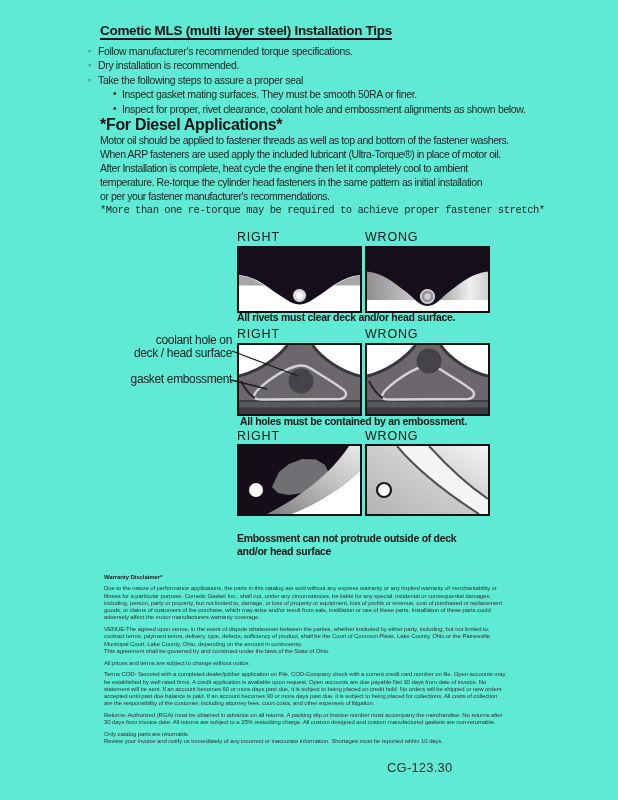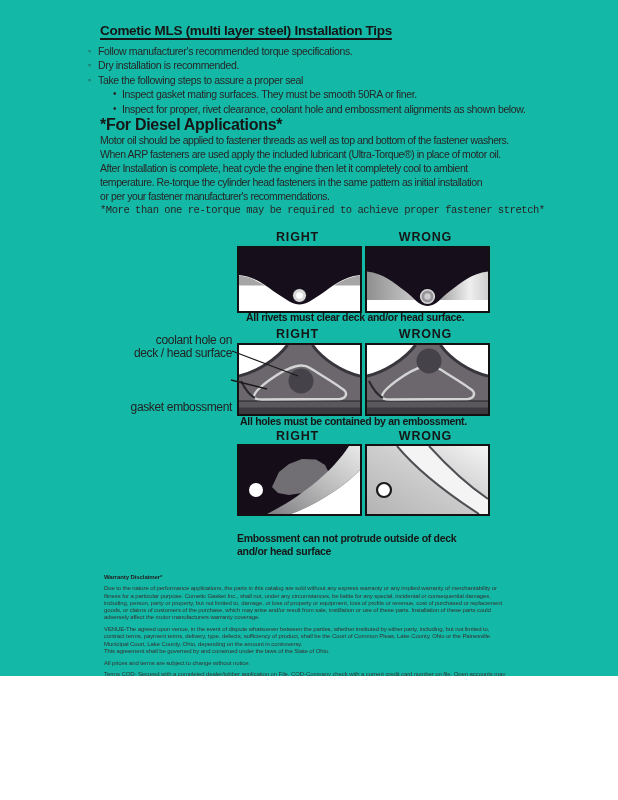--- a/index.html
+++ b/index.html
@@ -1,18 +1,18 @@
 <!DOCTYPE html>
 <html><head>
 <meta charset="utf-8">
 <style>
   * { margin:0; padding:0; box-sizing:border-box; }
   html,body { background:#ffffff; }
   .page {
-    position:relative; width:618px; height:676px; background:#14b8a6;
+    position:relative; width:618px; height:800px; background:#5eead4;
     font-family:"Liberation Sans","DejaVu Sans",sans-serif; color:#2d2d2d; overflow:hidden;
   }
   .abs { position:absolute; }
   .pre { white-space:pre-line; }
 
   .title {
     left:100px; top:23px; font-size:13.5px; font-weight:bold; color:#151515;
     letter-spacing:-0.3px; text-decoration:underline; text-underline-offset:3px;
     text-decoration-thickness:1.5px;
   }
@@ -21,21 +21,21 @@
   .b-row.sub { padding-left:25px; }
   .b-marker { width:10px; flex:0 0 10px; font-size:9px; line-height:14.4px; }
   .b-marker.sub-m { width:9px; flex:0 0 9px; font-size:10px; }
 
   .diesel-heading { left:100px; top:116px; font-size:16px; font-weight:bold; color:#161616; letter-spacing:-0.3px; }
   .para { left:100px; width:470px; font-size:10.5px; line-height:13.9px; letter-spacing:-0.45px; color:#262626; }
   .para1 { top:134px; }
   .para2 { top:162px; }
   .para3 { top:204px;font-family:Liberation Mono, monospace; }
 
-  .fig-label { width:121px; text-align:center; font-size:12.5px; font-weight:bold; color:#161616; letter-spacing:0.8px; }
+  .fig-label { width:121px; text-align:left; font-size:12.5px; font-weight:normal; color:#161616; letter-spacing:0.8px; }
   .panel { width:125px; height:67px; border:2px solid #121212; background:#fff; }
   .panel svg { display:block; width:121px; height:63px; }
   .panel.tall { height:73px; }
   .panel.tall svg { height:69px; }
   .panel.mid { height:72px; }
   .panel.mid svg { height:68px; }
   .fig-caption { font-size:10.5px; font-weight:bold; color:#161616; letter-spacing:-0.3px; line-height:13px; }
 
   .callout { text-align:right; font-size:12px; letter-spacing:-0.35px; color:#222222; line-height:12.5px; }
   .leaders { pointer-events:none; }
@@ -107,28 +107,28 @@
           <stop offset="1" stop-color="#cfcfcf"></stop>
         </linearGradient>
       </defs>
       <rect width="121" height="63" fill="#ffffff"></rect>
       <rect x="0" y="23" width="121" height="29" fill="url(#g1w)"></rect>
       <path d="M0,0 H121 V23.5 C104,25.5 95,34 83,43 C74,49.5 69.5,58 60.5,58 C51.5,58 47,49.5 38,43 C26,34 17,25.5 0,23.5 Z" fill="#160e1b"></path>
       <circle cx="60.5" cy="48.5" r="6.8" fill="#96939a" stroke="#d8d8d8" stroke-width="1.6"></circle>
       <circle cx="60.5" cy="48.5" r="3.2" fill="#cccccc"></circle>
     </svg>
   </div>
-  <div class="abs fig-caption" style="left:246px; top:311px;">All rivets must clear deck and/or head surface.</div>
+  <div class="abs fig-caption" style="left:237px; top:311px;">All rivets must clear deck and/or head surface.</div>
 
   <div class="abs fig-label" style="left:237px; top:327px;">RIGHT</div>
   <div class="abs fig-label" style="left:365px; top:327px;">WRONG</div>
 
   <div class="abs callout pre" style="right:386px; top:334px; width:140px;">coolant hole on
 deck / head surface</div>
-  <div class="abs callout" style="right:386px; top:373px; width:140px;margin-top:28px;">gasket embossment</div>
+  <div class="abs callout" style="right:386px; top:373px; width:140px;">gasket embossment</div>
 
   <div class="abs panel tall" style="left:237px; top:343px;">
     <svg viewBox="0 0 121 69">
       <rect width="121" height="69" fill="#ffffff"></rect>
       <path d="M0,31 C18,27 38,14 48.5,0 L73.5,0 C84,14 104,27 121,31 L121,69 L0,69 Z" fill="#6b676d"></path>
       <path d="M0,31 C18,27 38,14 48.5,0" fill="none" stroke="#38363c" stroke-width="3"></path>
       <path d="M121,31 C103,27 83,14 73.5,0" fill="none" stroke="#38363c" stroke-width="3"></path>
       <rect x="0" y="56" width="121" height="7" fill="#5b585d"></rect>
       <line x1="0" y1="56" x2="121" y2="56" stroke="#3a373c" stroke-width="1.4"></line>
       <rect x="0" y="62.5" width="121" height="6.5" fill="#3e3b40"></rect>

